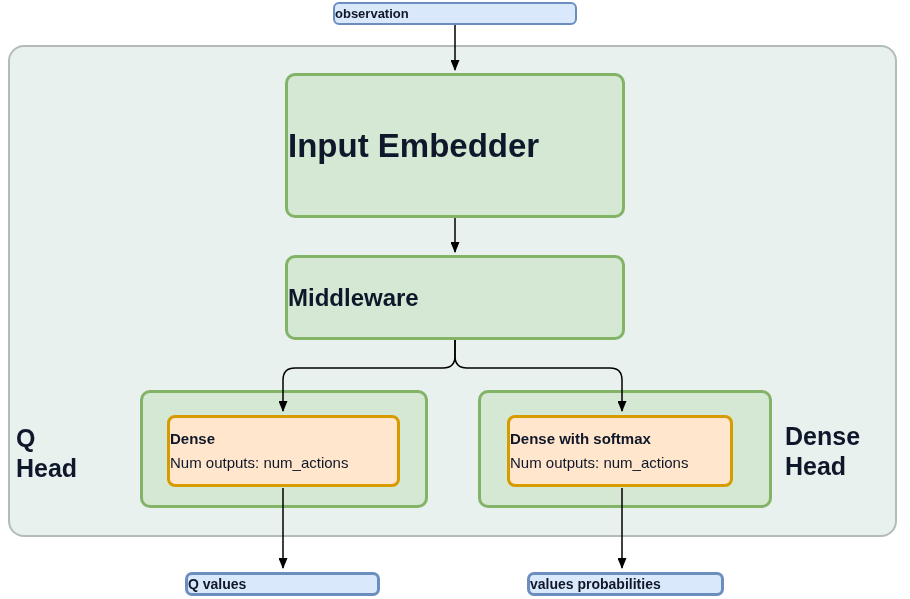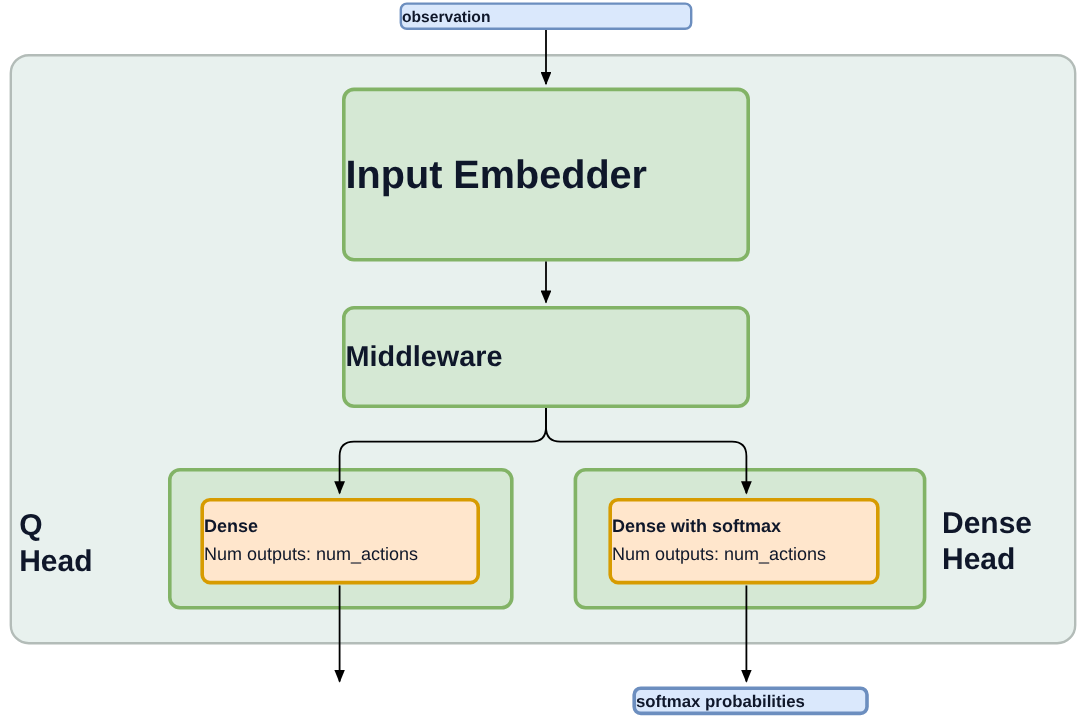--- a/index.html
+++ b/index.html
@@ -118,22 +118,25 @@
 
   <div class="node head-label" id="q-head-label">
     <span class="label-line">Q</span>
     <span class="label-line">Head</span>
   </div>
   <div class="node head-label" id="policy-head-label">
     <span class="label-line">Dense</span>
     <span class="label-line">Head</span>
   </div>
 
+  <div class="node blue-box thick" id="q-values">
+    <span>Q values</span>
+  </div>
   <div class="node blue-box thick" id="action-probabilities">
-    <span>softmax probabilities</span>
+    <span>values probabilities</span>
   </div>
 
   <svg id="edges-svg" viewBox="0 0 910 599" xmlns="http://www.w3.org/2000/svg">
     <defs>
       <marker id="arrowhead" markerWidth="12" markerHeight="9" refX="10" refY="4.5" orient="auto" markerUnits="userSpaceOnUse">
         <path d="M0,0 L11,4.5 L0,9 Z" fill="#000000"></path>
       </marker>
     </defs>
     <path d="M455,25 L455,70" stroke="#000" stroke-width="1.5" fill="none" marker-end="url(#arrowhead)"></path>
     <path d="M455,218 L455,252" stroke="#000" stroke-width="1.5" fill="none" marker-end="url(#arrowhead)"></path>

